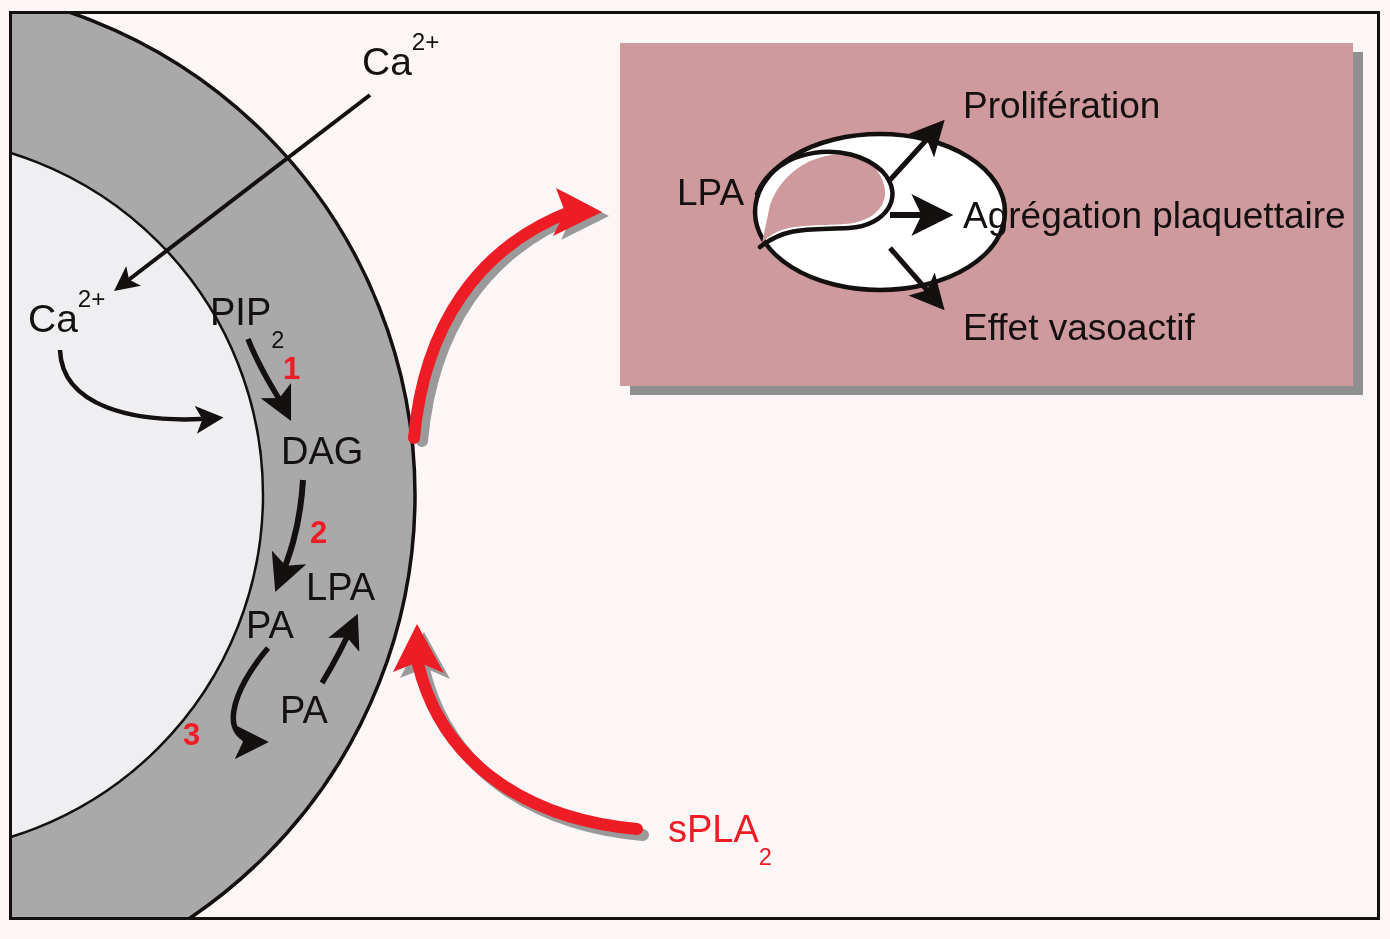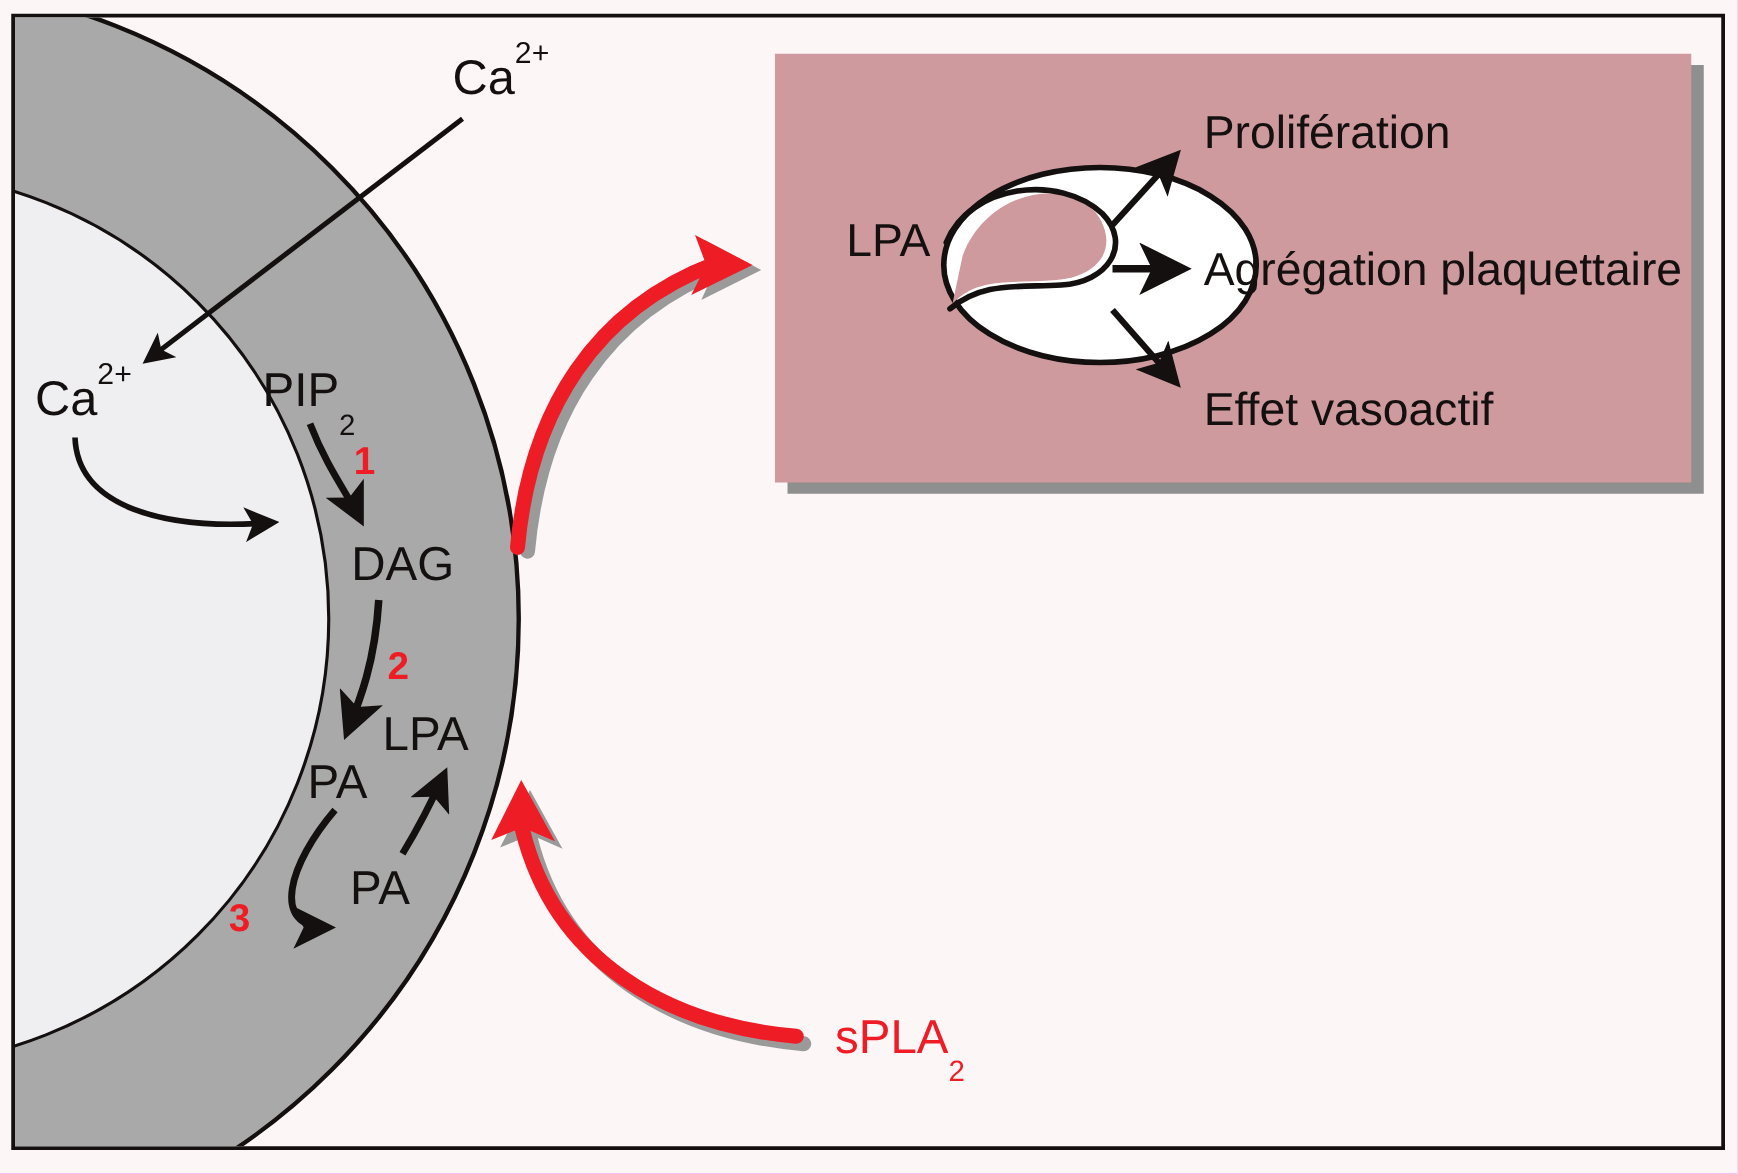--- a/index.html
+++ b/index.html
@@ -8,21 +8,21 @@
     padding: 0;
     background: #ffffff;
   }
   body {
     font-family: "Liberation Sans", sans-serif;
   }
   #figure {
     position: relative;
     width: 1390px;
     height: 939px;
-    background: #d946ef;
+    background: #b91c1c;
     overflow: hidden;
   }
   #figure svg {
     display: block;
     position: absolute;
     top: 0;
     left: 0;
   }
   .sup { font-size: 0.62em; baseline-shift: super; }
   .sub { font-size: 0.62em; baseline-shift: sub; }

